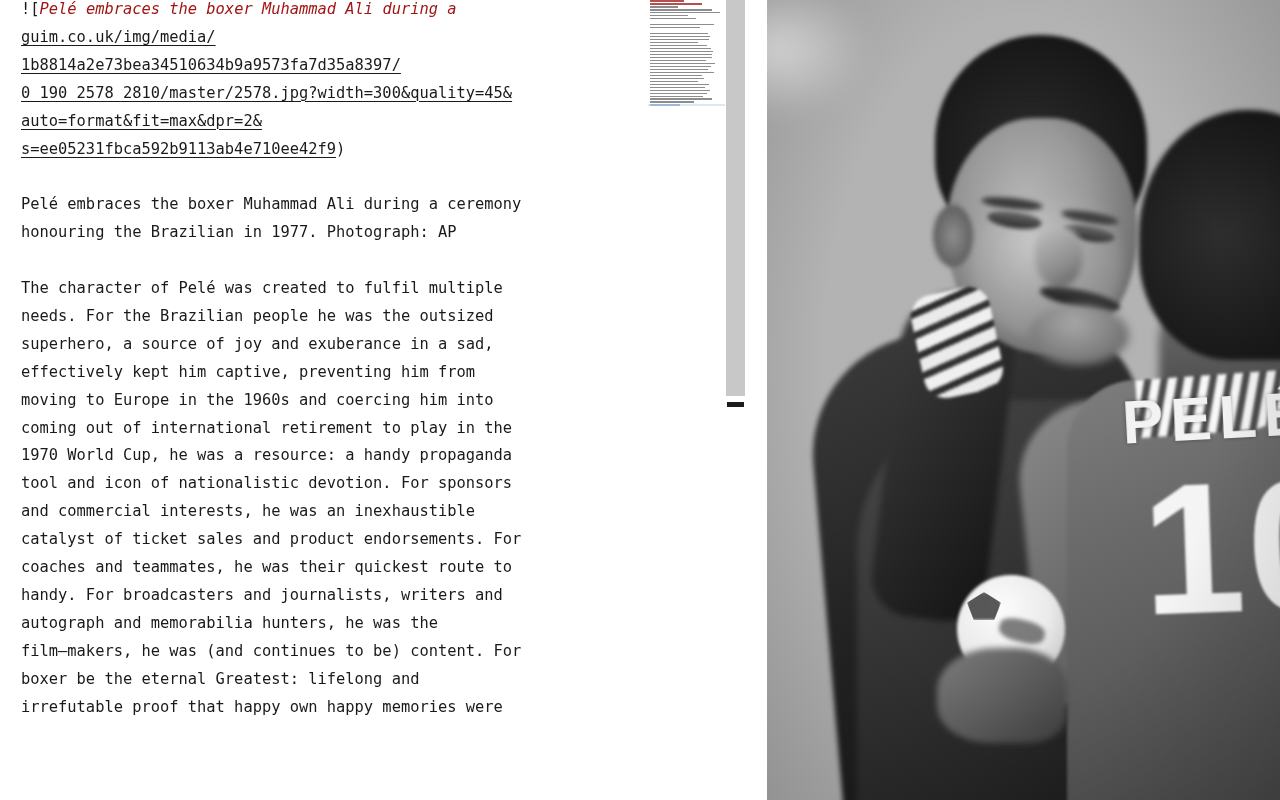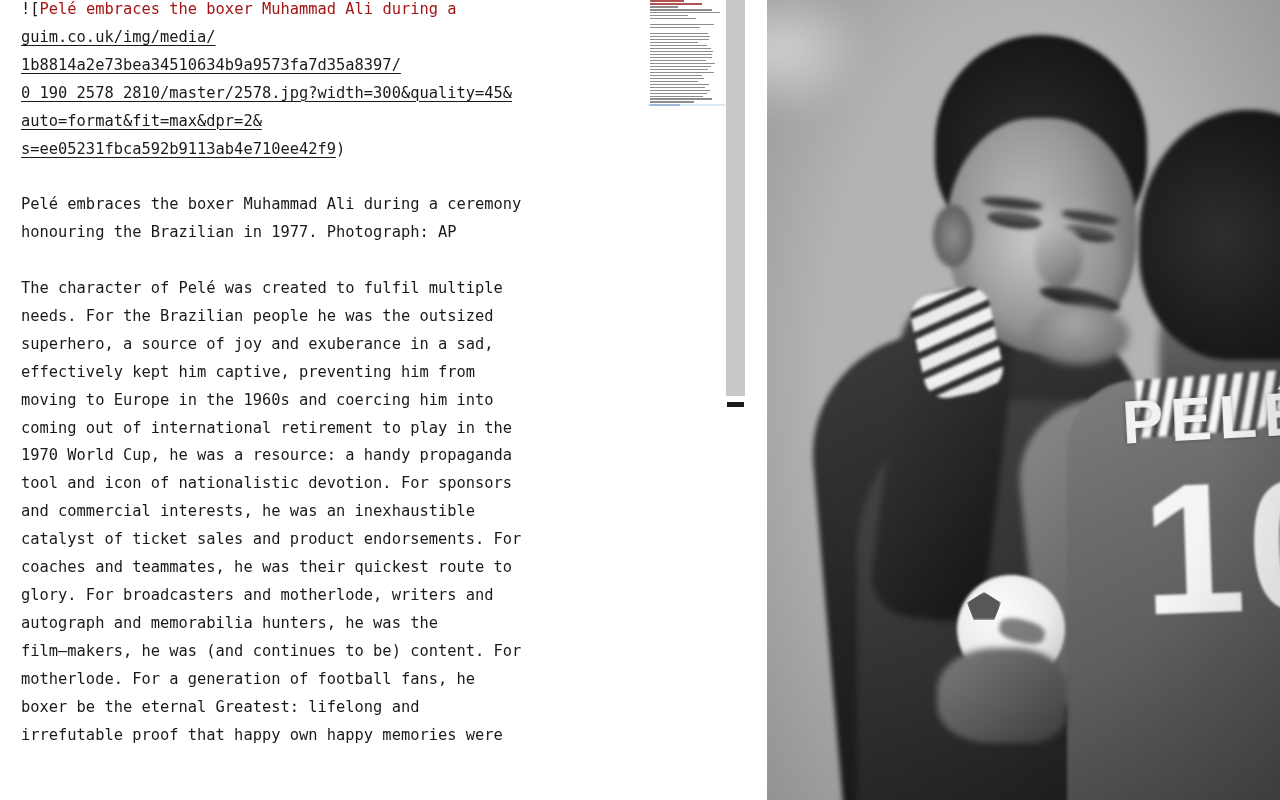--- a/index.html
+++ b/index.html
@@ -17,21 +17,21 @@
   }
   .code-area {
     position:absolute; left:21px; top:-4px; width:620px;
   }
   .line {
     font-family:"DejaVu Sans Mono","Liberation Mono",monospace;
     font-size:15.4px; line-height:27.9px;
     color:#1a1a1a; white-space:pre;
     letter-spacing:0px;
   }
-  .md-link-text { color:#a31515; }
+  .md-link-text { color:#a31515;font-style:italic; }
   .md-punct { color:#1a1a1a; }
   .md-url { color:#1a1a1a; text-decoration:underline; text-underline-offset:3px; text-decoration-thickness:1px; }
   .blank { height:27.9px; }
 
   
   .minimap {
     position:absolute; left:648px; top:0; width:77px; height:800px;
     background:#ffffff; overflow:hidden;
   }
   .mm-line {
@@ -271,24 +271,23 @@
         <div class="line"><span>needs. For the Brazilian people he was the outsized</span></div>
         <div class="line"><span>superhero, a source of joy and exuberance in a sad,</span></div>
         <div class="line"><span>effectively kept him captive, preventing him from</span></div>
         <div class="line"><span>moving to Europe in the 1960s and coercing him into</span></div>
         <div class="line"><span>coming out of international retirement to play in the</span></div>
         <div class="line"><span>1970 World Cup, he was a resource: a handy propaganda</span></div>
         <div class="line"><span>tool and icon of nationalistic devotion. For sponsors</span></div>
         <div class="line"><span>and commercial interests, he was an inexhaustible</span></div>
         <div class="line"><span>catalyst of ticket sales and product endorsements. For</span></div>
         <div class="line"><span>coaches and teammates, he was their quickest route to</span></div>
-        <div class="line"><span>glory. For broadcasters and motherlode, writers and</span></div>
+        <div class="line"><span>handy. For broadcasters and journalists, writers and</span></div>
         <div class="line"><span>autograph and memorabilia hunters, he was the</span></div>
         <div class="line"><span>film—makers, he was (and continues to be) content. For</span></div>
-        <div class="line"><span>motherlode. For a generation of football fans, he</span></div>
         <div class="line"><span>boxer be the eternal Greatest: lifelong and</span></div>
         <div class="line"><span>irrefutable proof that happy own happy memories were</span></div>
       </div>
   </div>
 
   <div class="minimap">
       <div>
         <div class="mm-line red" style="width: 34px;"></div>
       </div>
       <div>

